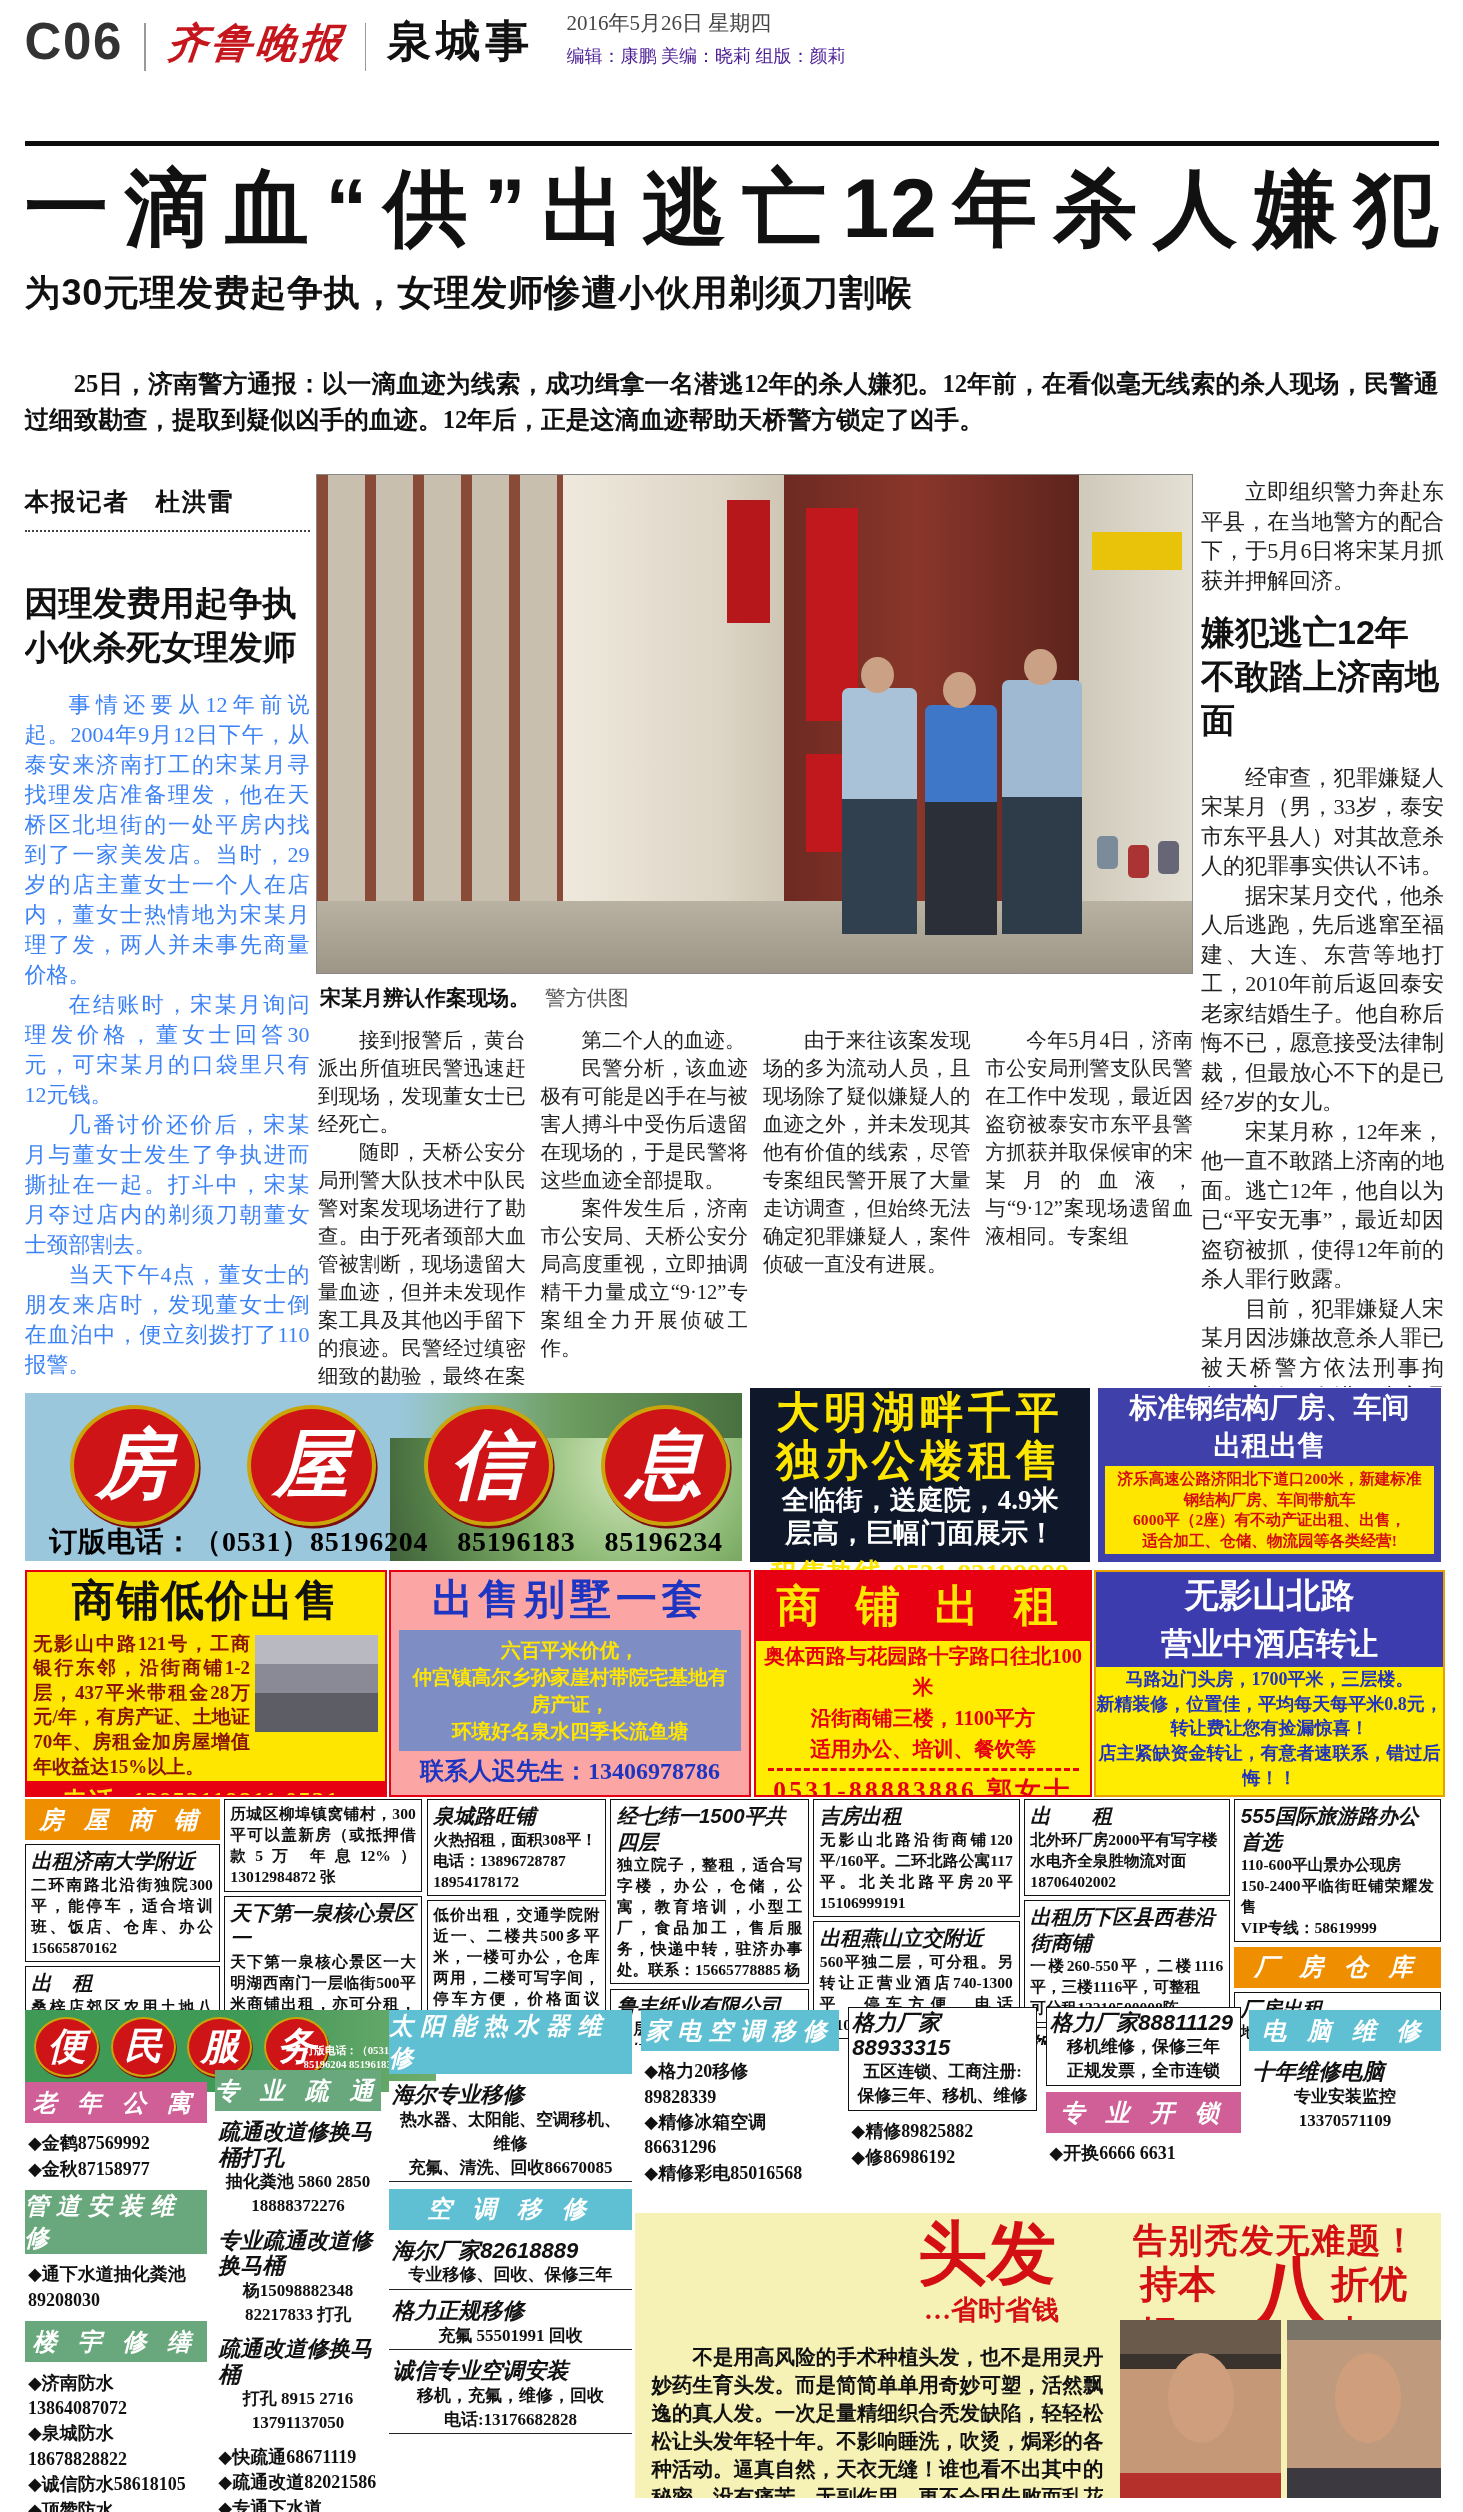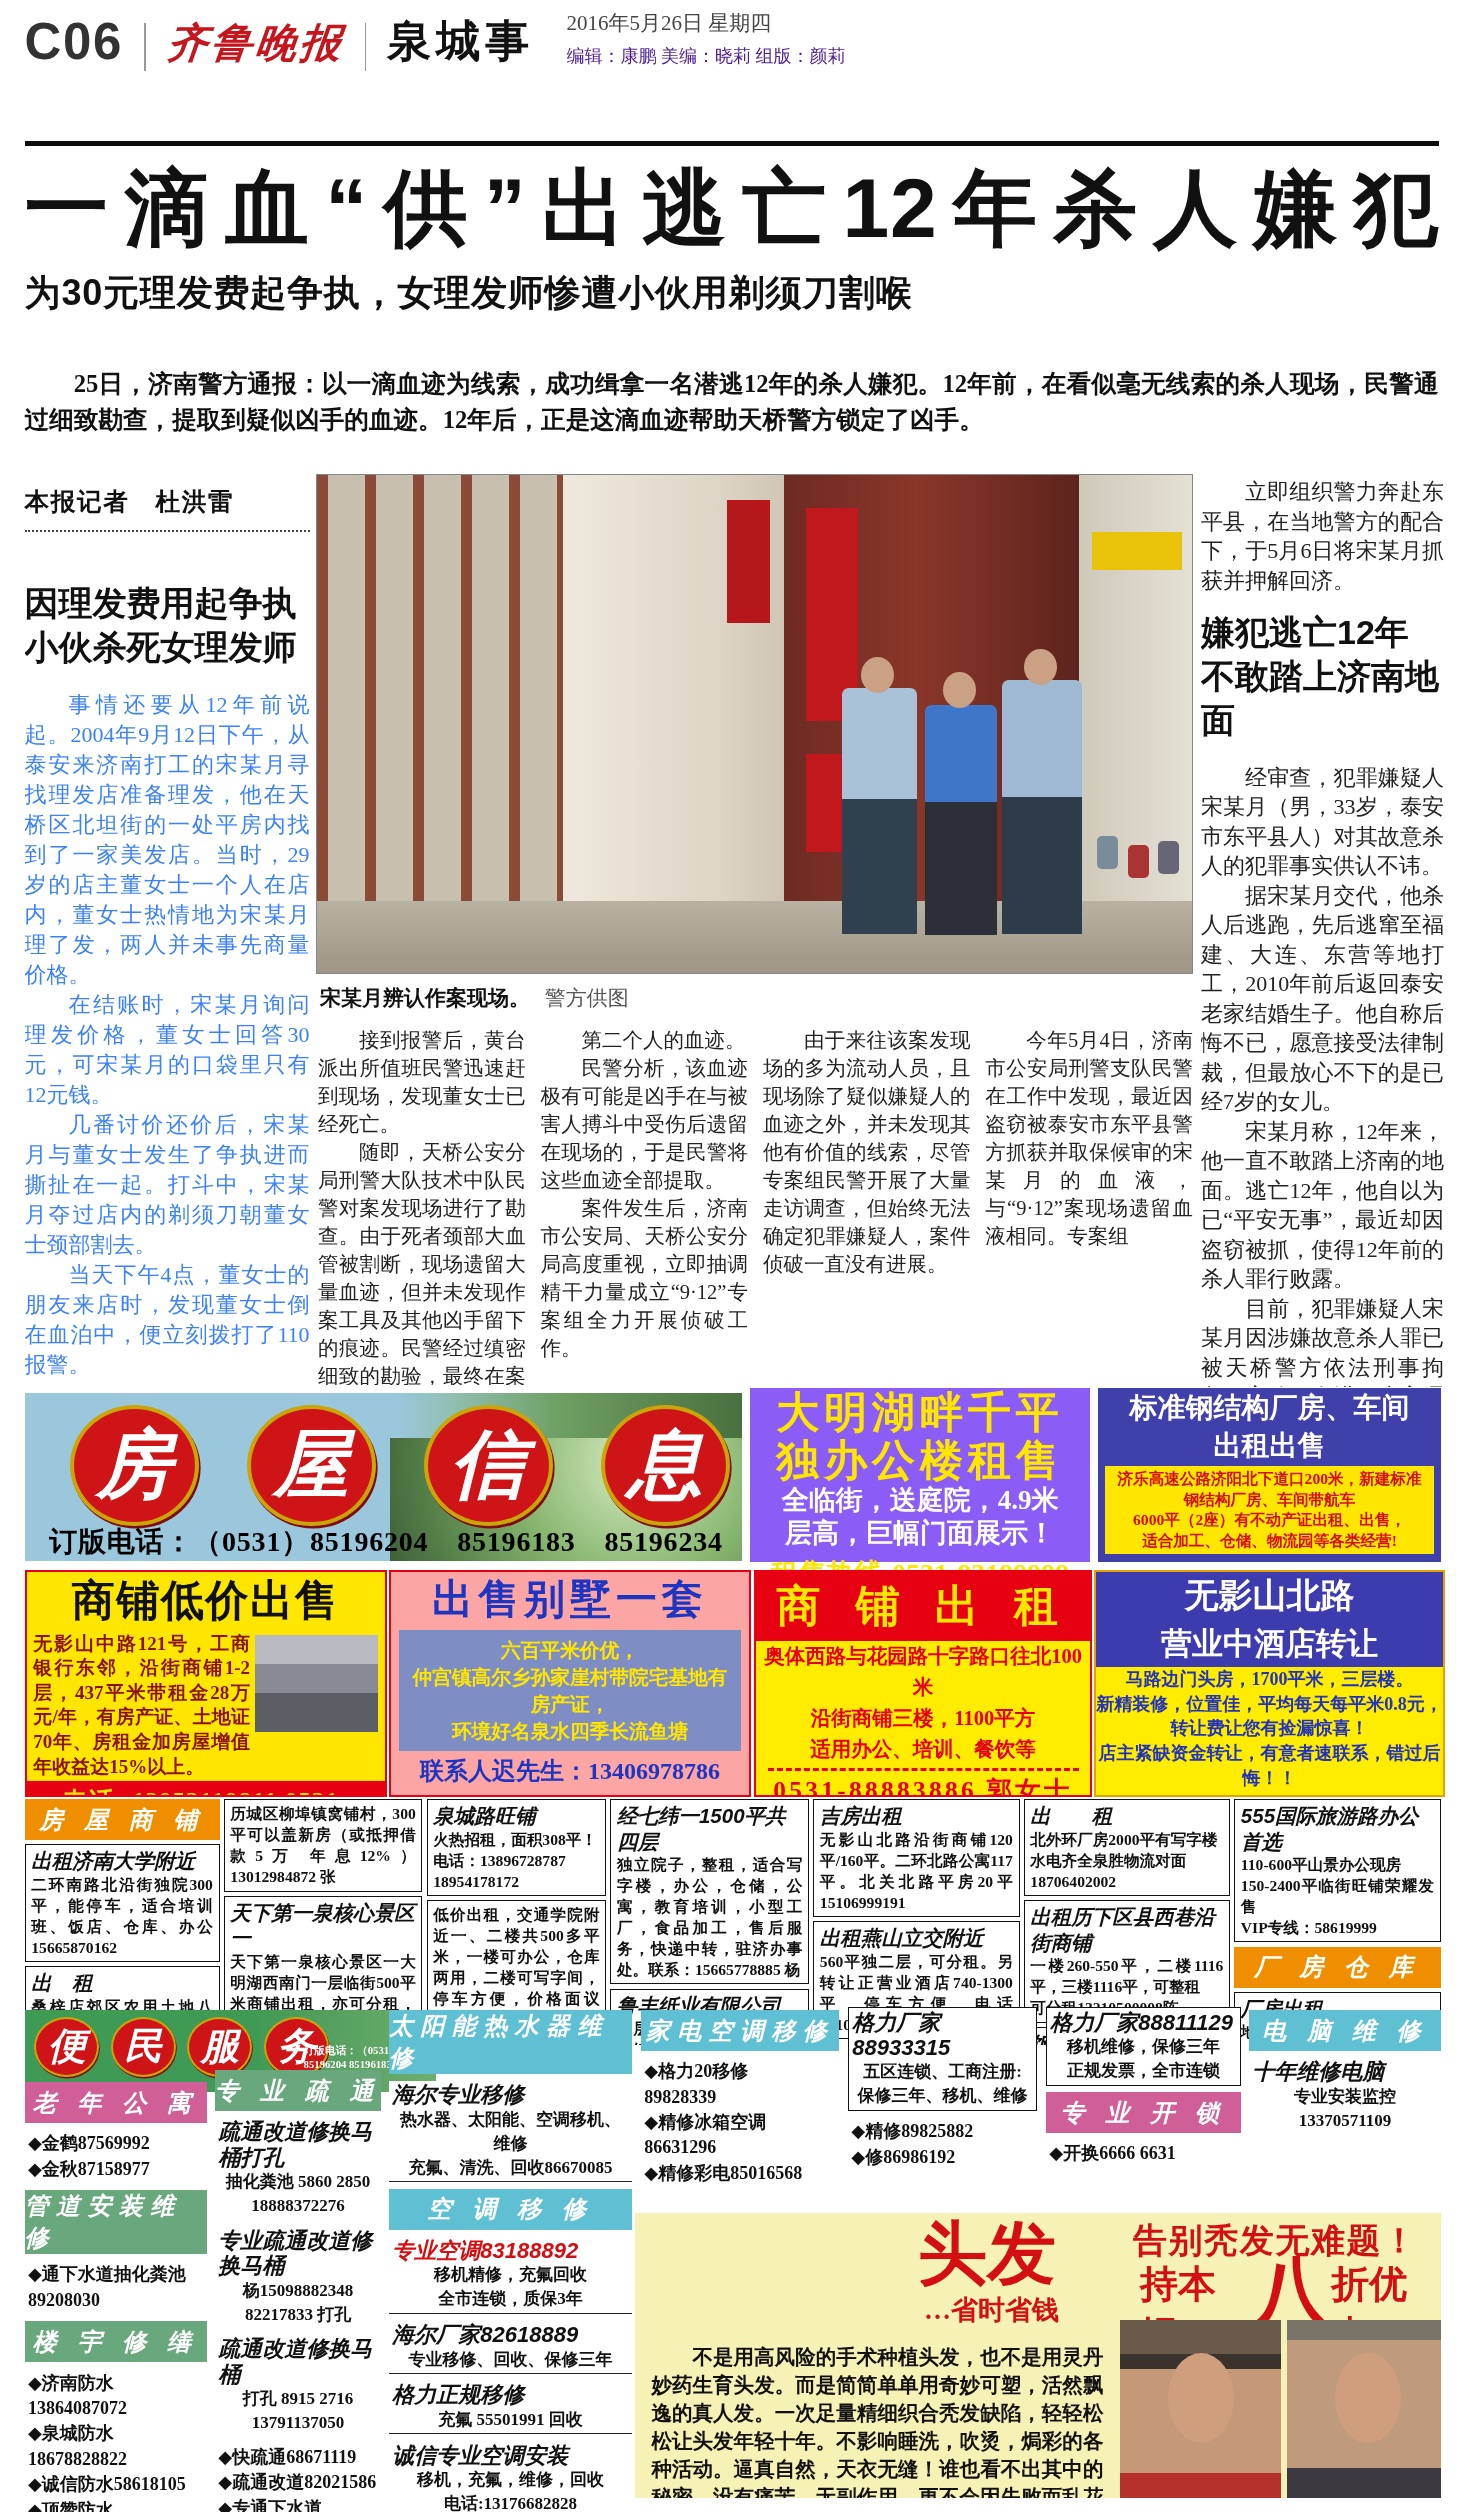--- a/index.html
+++ b/index.html
@@ -59,21 +59,21 @@
   
   #housing{left:24.6px;top:1393px;width:717px;height:168px;background:linear-gradient(90deg,#9bc7dd 0 52%,#8fbfae 60%,#6e9e62 75%,#49703f);overflow:hidden;}
   .greenery{position:absolute;right:0;top:45px;width:352px;height:123px;
     background:radial-gradient(circle at 70% 20%,#d8ecc2,#86b56e 45%,#547f48 80%,#41603a);}
   .ovalrow{position:absolute;left:45px;top:11.5px;display:flex;gap:48px;}
   .oval{width:121px;height:113px;border-radius:50%;background:#cf1418;border:4.1px solid #caa50a;
         color:#fff;display:flex;align-items:center;justify-content:center;
         font-size:75px;font-weight:900;font-style:italic;box-shadow:1.6px 2.5px 0 #7e0d0d;}
   .bannerphone{position:absolute;left:24.6px;top:130px;font-size:28px;font-weight:900;letter-spacing:0.8px;color:#000;}
   
-  #ad-dmh{left:750px;top:1388px;width:340px;height:174px;background:#8b5cf6;text-align:center;}
+  #ad-dmh{left:750px;top:1388px;width:340px;height:174px;background:#0f172a;text-align:center;}
   #ad-dmh .t{color:#ffe600;font-family:"Liberation Sans",sans-serif;font-size:43px;font-weight:900;letter-spacing:4.9px;line-height:48px;}
   #ad-dmh .b{color:#fff;font-size:27px;font-weight:700;line-height:33px;}
   #ad-dmh .h{color:#ffe600;font-size:28px;font-weight:900;margin-top:4.9px;}
   #ad-steel{left:1098px;top:1388px;width:343px;height:174px;background:#4040ab;text-align:center;}
   #ad-steel .t{color:#fff;font-family:"Liberation Sans",sans-serif;font-size:28px;font-weight:900;line-height:34px;padding-top:3.3px;}
   #ad-steel .box{margin:3.3px 6.6px;background:#ffe600;color:#d40f12;font-size:15.6px;font-weight:700;line-height:20.5px;padding:3.3px 1.6px;}
   #ad-steel .ph{color:#fff;font-size:24.6px;font-weight:900;letter-spacing:2.5px;}
   
   .r2{top:1570px;height:223px;overflow:hidden;}
   #ad-shopsale{left:24.6px;width:358px;background:#ffe600;border:2.5px solid #e60012;}
@@ -446,25 +446,20 @@
   </div>
 <div class="svc-col" id="svc-c">
     <div class="lbl cyan">太阳能热水器维修</div>
     <div class="cell">
       <div class="ch">海尔专业移修</div>
       <div class="ct">热水器、太阳能、空调移机、维修</div>
       <div class="ct">充氟、清洗、回收86670085</div>
     </div>
     <div class="lbl cyan">空 调 移 修</div>
     <div class="cell">
-      <div class="ch red">专业空调83188892</div>
-      <div class="ct">移机精修，充氟回收</div>
-      <div class="ct">全市连锁，质保3年</div>
-    </div>
-    <div class="cell">
       <div class="ch">海尔厂家82618889</div>
       <div class="ct">专业移修、回收、保修三年</div>
     </div>
     <div class="cell">
       <div class="ch">格力正规移修</div>
       <div class="ct">充氟 55501991 回收</div>
     </div>
     <div class="cell">
       <div class="ch">诚信专业空调安装</div>
       <div class="ct">移机，充氟，维修，回收</div>

